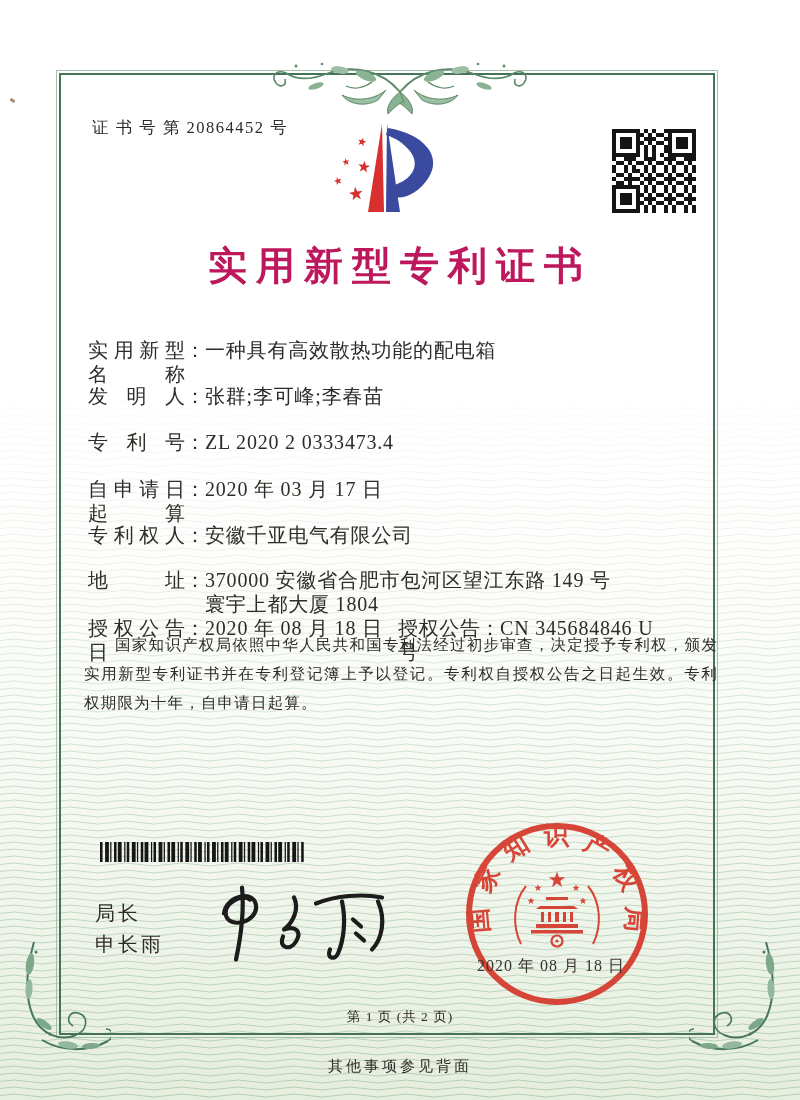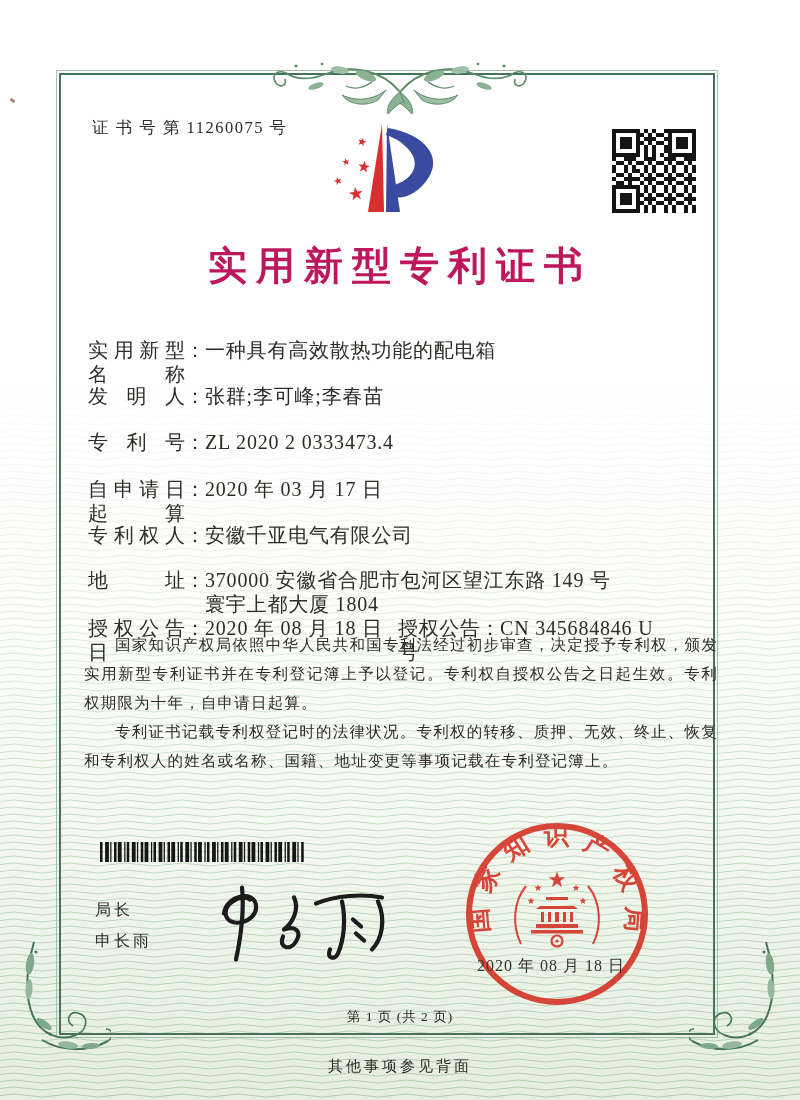--- a/index.html
+++ b/index.html
@@ -13,21 +13,21 @@
   .frame-inner{position:absolute;left:2px;top:2px;right:2px;bottom:2px;border:2.5px solid #47725a;}
   .certno{left:92px;top:117px;font-size:16.5px;letter-spacing:1.5px;z-index:3;}
   .title{left:0;top:239px;width:800px;text-align:center;font-size:39px;font-weight:bold;letter-spacing:9px;z-index:3;color:#be185d;}
   .row{left:88px;font-size:20px;line-height:24px;z-index:3;white-space:normal;}
   .flabel{display:inline-block;width:97px;text-align:justify;text-align-last:justify;vertical-align:top;}
   .flabel.nolj{width:82px;text-align-last:auto;}
   .colon{display:inline-block;vertical-align:top;}
   .fvalue{display:inline-block;max-width:455px;vertical-align:top;letter-spacing:0.8px;}
   .paras{left:84px;top:630px;width:634px;font-size:15.5px;line-height:29px;letter-spacing:1.2px;text-align:justify;z-index:3;}
   .paras p{margin:0;text-indent:2em;}
-  .signer{left:95px;font-size:16px;letter-spacing:3px;z-index:3;}
+  .signer{left:95px;font-size:20px;letter-spacing:3px;z-index:3;}
   .pagenum{left:0;top:1008px;width:800px;text-align:center;font-size:13.5px;letter-spacing:1px;z-index:3;}
   .backnote{left:0;top:1057px;width:800px;text-align:center;font-size:15px;letter-spacing:3px;z-index:3;}
   .sealdate{left:477px;top:956px;font-size:16px;letter-spacing:1px;color:#3a3433;z-index:6;}
   .speck{width:5px;height:3px;background:#8a5a3a;transform:rotate(35deg);opacity:.7;z-index:3;}
   svg{display:block;}
 </style>
 </head>
 <body>
 
 <svg class="abs" style="left:0;top:0;z-index:1" width="800" height="1100">
@@ -65,21 +65,21 @@
       <circle cx="236" cy="14" r="1.5" fill="#5a8a68"></circle>
       <circle cx="210" cy="12" r="1.3" fill="#5a8a68"></circle>
     </g>
   </defs>
   <use href="#ornHalf"></use>
   <use href="#ornHalf" transform="translate(264,0) scale(-1,1)"></use>
 </svg>
 
 <div class="abs speck" style="left:10px;top:99px"></div>
 
-<div class="abs certno">证 书 号 第 11260075 号</div>
+<div class="abs certno">证 书 号 第 20864452 号</div>
 
 <svg class="abs" style="left:328px;top:112px;z-index:3" width="150" height="105" viewBox="0 0 150 105">
   <defs>
     <g id="st">
         <polygon points="0,-10 2.35,-3.24 9.51,-3.09 3.8,1.24 5.88,8.09 0,4 -5.88,8.09 -3.8,1.24 -9.51,-3.09 -2.35,-3.24"></polygon>
       </g>
   </defs>
   <g fill="#d92f2f">
     <use href="#st" transform="translate(34,30) scale(0.45) rotate(15)"></use>
     <use href="#st" transform="translate(18,50) scale(0.38) rotate(-10)"></use>
@@ -120,21 +120,20 @@
 </div>
 <div class="abs row" style="top:616px">
   <span class="flabel">授权公告日</span><span class="colon">：</span><span class="fvalue">2020 年 08 月 18 日</span>
 </div>
 <div class="abs row" style="top:616px;left:398px">
   <span class="flabel nolj">授权公告号</span><span class="colon">：</span><span class="fvalue">CN 345684846 U</span>
 </div>
 
 <div class="abs paras">
   <p>国家知识产权局依照中华人民共和国专利法经过初步审查，决定授予专利权，颁发实用新型专利证书并在专利登记簿上予以登记。专利权自授权公告之日起生效。专利权期限为十年，自申请日起算。</p>
-  <p>专利证书记载专利权登记时的法律状况。专利权的转移、质押、无效、终止、恢复和专利权人的姓名或名称、国籍、地址变更等事项记载在专利登记簿上。</p>
 </div>
 
 <svg class="abs" id="bars" style="left:100px;top:842px;z-index:3" width="205" height="20" preserveAspectRatio="none" viewBox="0 0 161 20">
     <path fill="#161616" d="M0,0h2v20h-2zM4,0h3v20h-3zM8,0h1v20h-1zM11,0h2v20h-2zM14,0h3v20h-3zM19,0h1v20h-1zM21,0h2v20h-2zM25,0h3v20h-3zM29,0h1v20h-1zM32,0h2v20h-2zM35,0h3v20h-3zM40,0h1v20h-1zM42,0h2v20h-2zM46,0h3v20h-3zM50,0h1v20h-1zM53,0h2v20h-2zM56,0h3v20h-3zM61,0h1v20h-1zM63,0h2v20h-2zM67,0h3v20h-3zM71,0h1v20h-1zM74,0h2v20h-2zM77,0h3v20h-3zM82,0h1v20h-1zM84,0h2v20h-2zM88,0h3v20h-3zM92,0h1v20h-1zM95,0h2v20h-2zM98,0h3v20h-3zM103,0h1v20h-1zM105,0h2v20h-2zM109,0h3v20h-3zM113,0h1v20h-1zM116,0h2v20h-2zM119,0h3v20h-3zM124,0h1v20h-1zM126,0h2v20h-2zM130,0h3v20h-3zM134,0h1v20h-1zM137,0h2v20h-2zM140,0h3v20h-3zM145,0h1v20h-1zM147,0h2v20h-2zM151,0h3v20h-3zM155,0h1v20h-1zM158,0h2v20h-2z"></path>
   </svg>
 
 <div class="abs signer" style="top:900px">局长</div>
 <div class="abs signer" style="top:931px">申长雨</div>
 
 <svg class="abs" style="left:196px;top:878px;z-index:3" width="210" height="88" viewBox="0 0 210 85">

